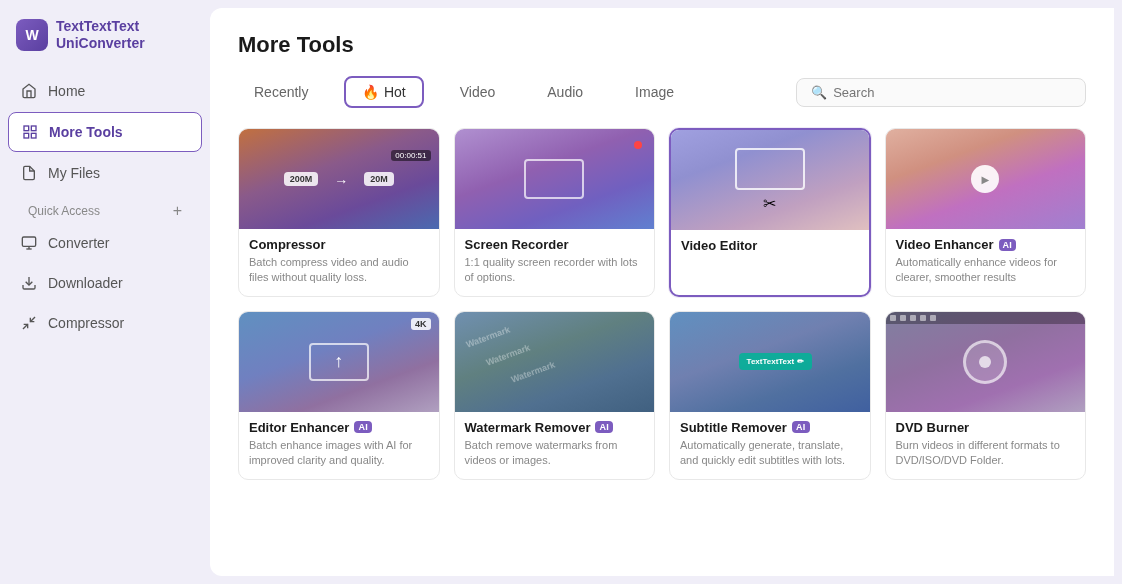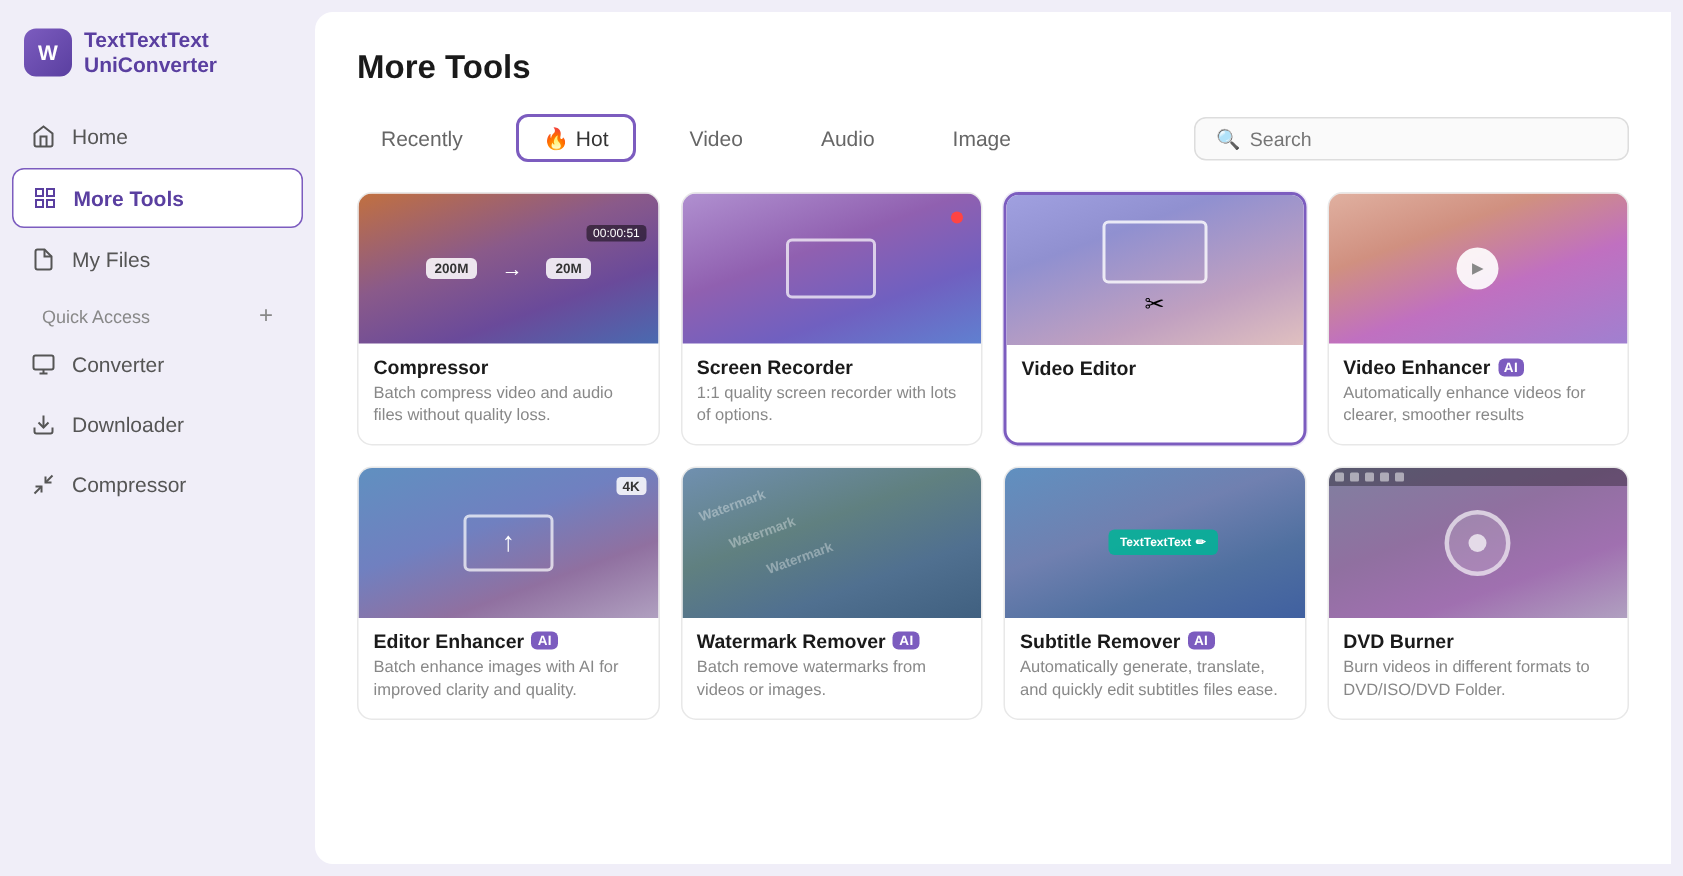--- a/index.html
+++ b/index.html
@@ -288,21 +288,21 @@
             <span>TextTextText</span>
             <span>✏</span>
           </div>
         </div>
       </div>
       <div class="tool-info">
         <div class="tool-name">
           <span>Subtitle Remover</span>
           <span class="ai-badge">AI</span>
         </div>
-        <div class="tool-desc">Automatically generate, translate, and quickly edit subtitles files ease.</div>
+        <div class="tool-desc">Automatically generate, translate, and quickly edit subtitles with lots.</div>
       </div>
     </div>
 
     <div class="tool-card">
       <div class="tool-thumb thumb-dvd">
         <div class="thumb-inner" style="flex-direction:column;">
           <div class="film-strip">
             <div class="film-hole"></div>
             <div class="film-hole"></div>
             <div class="film-hole"></div>

